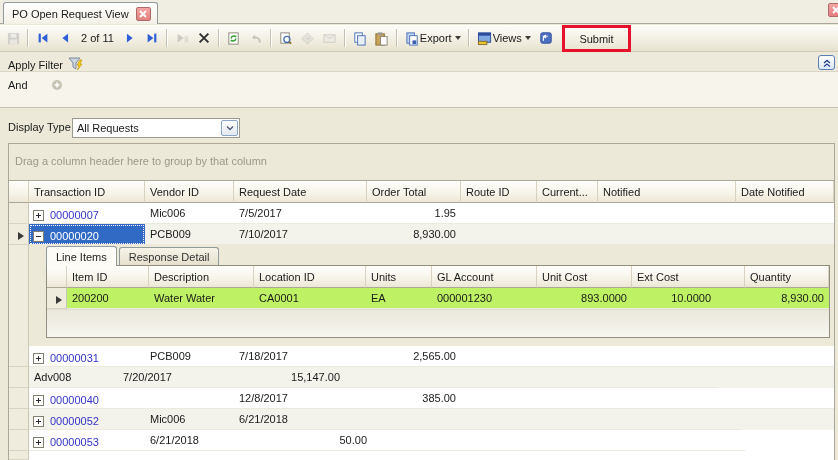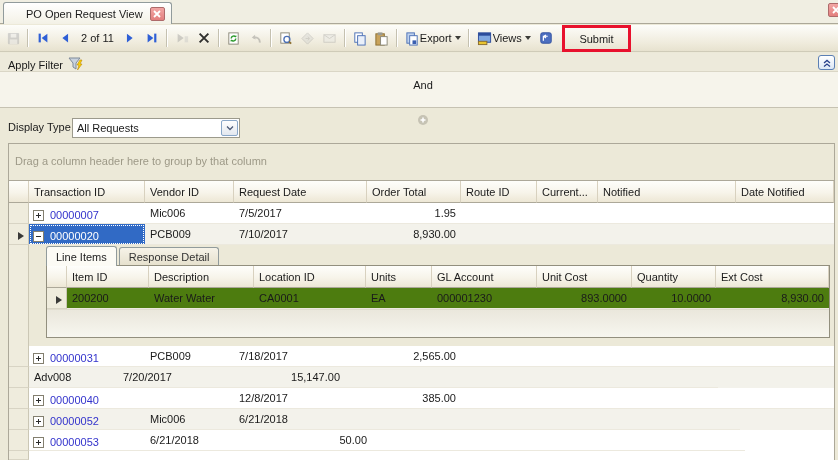--- a/index.html
+++ b/index.html
@@ -7,21 +7,21 @@
   .screen {
     position:relative; width:838px; height:460px; overflow:hidden;
     background:#ECE9D8; font-family:"Liberation Sans", sans-serif;
     font-size:11px; color:#1a1a1a;
   }
   
   .tabstrip { position:absolute; left:0; top:0; width:838px; height:24px;
     background:#F0EEE2; border-bottom:1px solid #ACA899; }
   .doc-tab { position:absolute; left:3px; top:2px; height:22px;
     background:linear-gradient(#FFFFFF,#F3F1E6); border:1px solid #919B9C; border-bottom:none;
-    border-radius:3px 3px 0 0; display:flex; align-items:center; gap:7px; padding:0 6px 0 22px; }
+    border-radius:3px 3px 0 0; display:flex; align-items:center; gap:7px; padding:0 6px 0 8px; }
   .closebtn { width:15px; height:14px; border:1px solid #AE6A6A; border-radius:2px;
     background:linear-gradient(#F2A6A4,#E37F7E); display:flex; align-items:center; justify-content:center; }
   .strip-close { position:absolute; right:-5px; top:3px; }
   
   .toolbar { position:absolute; left:0; top:25px; width:838px; height:27px;
     background:linear-gradient(#FDFDFA,#EFEBDC 70%,#E7E2CF);
     border-bottom:1px solid #CFCBB8; display:flex; align-items:center; padding:0 2px; }
   .tb-btn { width:22px; height:22px; display:flex; align-items:center; justify-content:center;
     border:1px solid transparent; border-radius:2px; flex:0 0 auto; }
   .tb-btn.disabled { opacity:.42; filter:grayscale(.8); }
@@ -37,21 +37,21 @@
   .annotation { position:absolute; left:562px; top:0px; width:69px; height:27px;
     border:3px solid #E8112D; pointer-events:none; z-index:50; }
   
   .filterbar { position:absolute; left:0; top:53px; width:838px; height:19px;
     background:#EDEADB; border-bottom:1px solid #DAD6C6; display:flex; align-items:flex-end; padding:0 8px; }
   .collapse-btn { position:absolute; right:3px; top:2px; width:17px; height:15px;
     border:1px solid #5B7FB4; border-radius:3px; background:linear-gradient(#FFFFFF,#DCE7F5);
     display:flex; align-items:center; justify-content:center; }
   .filterbody { position:absolute; left:0; top:72px; width:838px; height:36px;
     background:#F6F4EB; border-bottom:1px solid #C6C2B2; }
-  .and-row { display:flex; align-items:center; gap:23px; padding:7px 0 0 8px;flex-direction:column; }
+  .and-row { display:flex; align-items:flex-end; gap:23px; padding:7px 0 0 8px; }
   
   .displayrow { position:absolute; left:0; top:112px; width:838px; height:30px; }
   .displayrow .lbl { position:absolute; left:8px; top:9px; }
   .combo { position:absolute; left:72px; top:6px; width:168px; height:20px;
     background:#FFFFFF; border:1px solid #9C9A8C; display:flex; align-items:center; }
   .combo .val { flex:1; padding-left:4px; }
   .combo-btn { width:17px; height:16px; margin-right:1px; border:1px solid #89A7C8; border-radius:2px;
     background:linear-gradient(#FEFEFE,#E3E8EF); display:flex; align-items:center; justify-content:center; }
   
   .grid { position:absolute; left:8px; top:143px; width:827px; height:317px;
@@ -84,21 +84,21 @@
   .detailrow { position:relative; height:101px; background:#ECE9D8; display:flex; }
   .det-ind { width:20px; flex:0 0 20px; background:#EFECDD; border-right:1px solid #CBC7B5; }
   .det-content { position:absolute; left:37px; top:0; width:784px; }
   .det-tabs { display:flex; height:20px; align-items:flex-end; }
   .det-tab { border:1px solid #919B9C; border-bottom:none; border-radius:3px 3px 0 0;
     padding:3px 9px 2px 9px; margin-right:2px; position:relative; }
   .det-tab.active { background:#FCFBF5; height:20px; z-index:2; margin-bottom:-1px; padding-top:4px; }
   .det-tab.inactive { background:linear-gradient(#F6F3E8,#E6E1CE); height:18px; color:#333; }
   .innergrid { border:1px solid #928F7E; background:#FFFFFF; height:73px; position:relative; z-index:1; }
   .ihdr { display:flex; height:22px; }
-  .irow { display:flex; height:21px; background:#4d7c0f; }
+  .irow { display:flex; height:21px; background:#bef264; }
   .iempty { height:28px; background:linear-gradient(#EAE7DC,#F7F6EF); border-top:1px solid #E0DCCE; }
   .d0{width:20px;flex:0 0 20px;} .d1{width:82px;flex:0 0 82px;} .d2{width:105px;flex:0 0 105px;}
   .d3{width:112px;flex:0 0 112px;} .d4{width:66px;flex:0 0 66px;} .d5{width:105px;flex:0 0 105px;}
   .d6{width:95px;flex:0 0 95px;} .d7{width:84px;flex:0 0 84px;} .d8{width:113px;flex:0 0 113px;}
   .emptytail { display:flex; height:9px; }
 </style>
 </head>
 <body>
 
 <div class="screen">
@@ -342,22 +342,22 @@
         </div>
         <div class="innergrid">
           <div class="ihdr">
             <div class="hcell d0"></div>
             <div class="hcell d1">Item ID</div>
             <div class="hcell d2">Description</div>
             <div class="hcell d3">Location ID</div>
             <div class="hcell d4">Units</div>
             <div class="hcell d5">GL Account</div>
             <div class="hcell d6">Unit Cost</div>
+            <div class="hcell d8">Ext Cost</div>
             <div class="hcell d7">Quantity</div>
-            <div class="hcell d8">Ext Cost</div>
           </div>
           <div class="irow">
             <div class="cell ind d0">
               <span class="rowarrow"></span>
             </div>
             <div class="cell d1">200200</div>
             <div class="cell d2">Water Water</div>
             <div class="cell d3">CA0001</div>
             <div class="cell d4">EA</div>
             <div class="cell d5">000001230</div>

